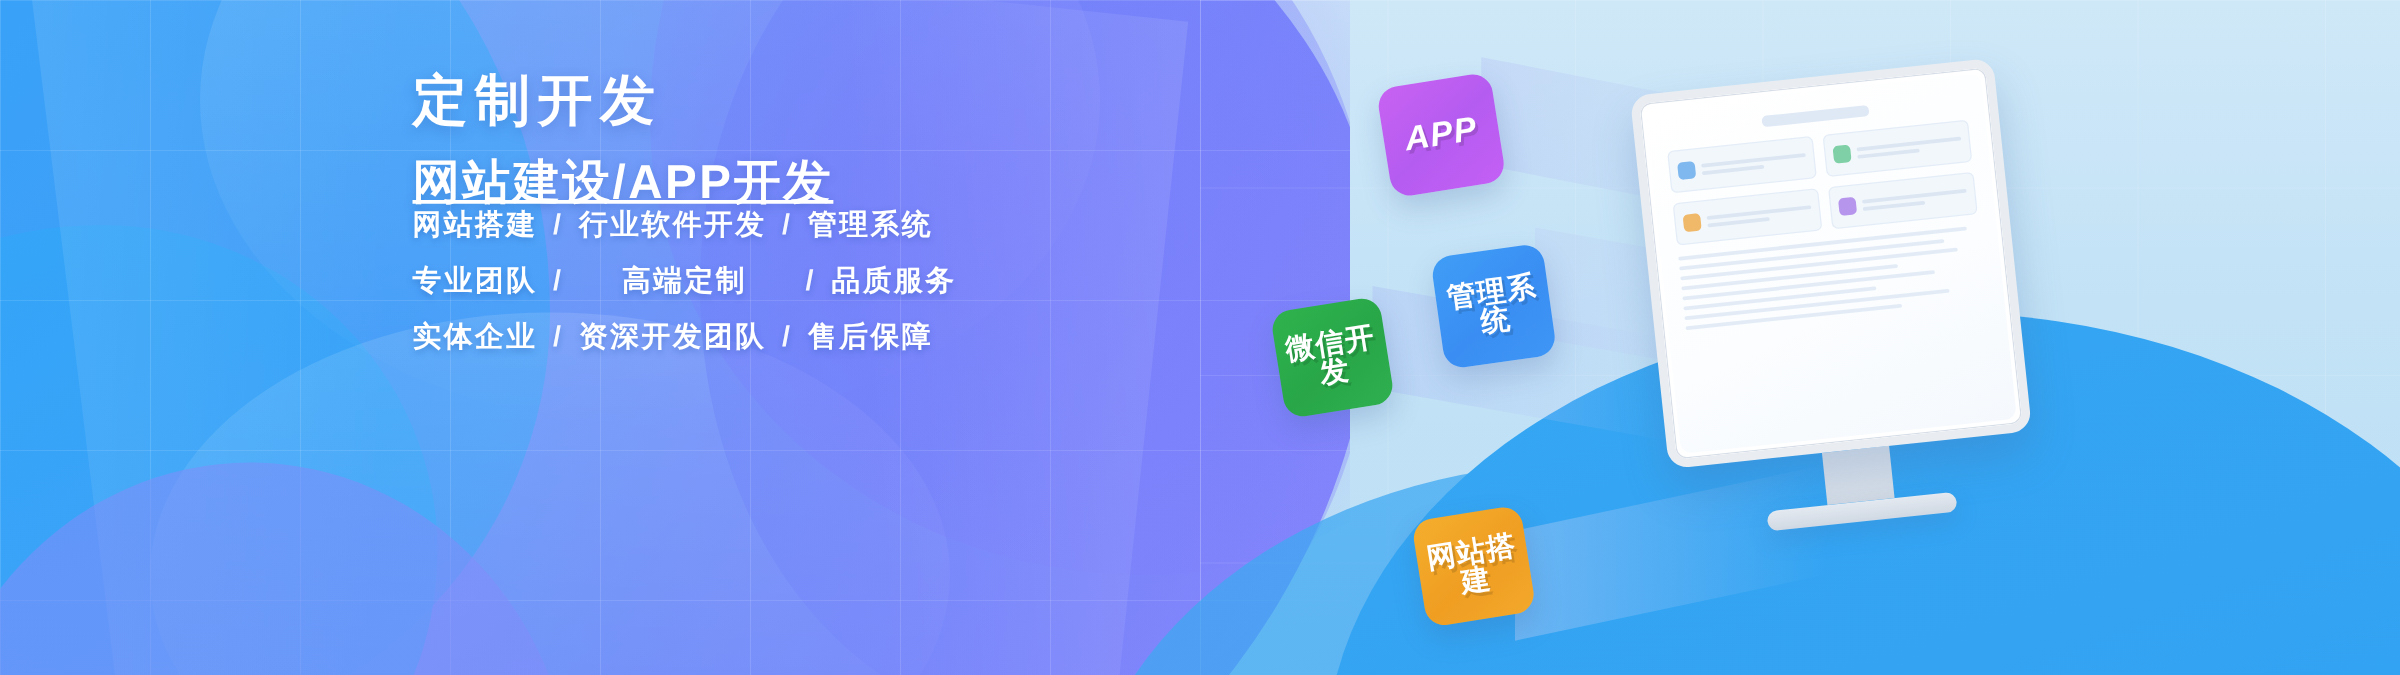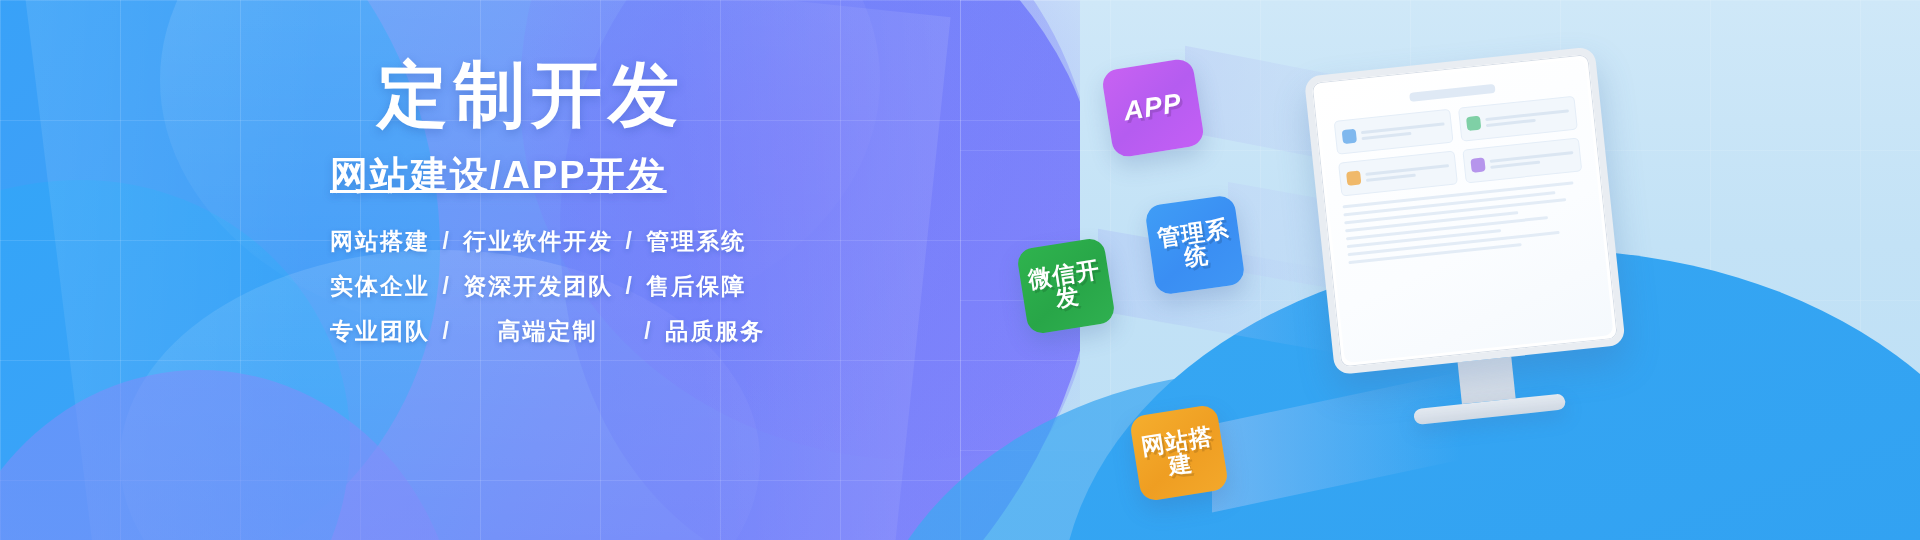--- a/index.html
+++ b/index.html
@@ -119,33 +119,32 @@
     opacity:.5;
   }
 
   
   .copy{
     position:absolute; left:330px; top:58px;
     width:560px;
     z-index:40;
   }
   .headline{
-    font-size:71px; font-weight:800; color:#ffffff;
+    font-size:44px; font-weight:800; color:#ffffff;
     letter-spacing:6px; line-height:1.05;
     text-shadow:0 3px 10px rgba(30,70,160,.28);
-    margin-left:47px;
   }
   .subhead{
     margin-top:22px;
     font-size:38px; font-weight:800; color:#ffffff;
     letter-spacing:2px; line-height:1.1;
     text-shadow:0 2px 8px rgba(30,70,160,.25);
     text-decoration:underline;
   }
-  .features{ margin-top:34px; }
+  .features{ }
   .feat-line{
     font-size:23px; font-weight:700; color:#ffffff;
     letter-spacing:2px; line-height:1.0;
     margin-bottom:22px;
     text-shadow:0 2px 5px rgba(30,80,170,.35);
     white-space:nowrap;
   }
   .feat-line:last-child{ margin-bottom:0; }
   .sep{ opacity:.95; padding:0 4px; }
   .gap{ display:inline-block; width:26px; }
@@ -307,35 +306,35 @@
 
       <div class="feat-line">
         <span>网站搭建</span>
         <span class="sep">/</span>
         <span>行业软件开发</span>
         <span class="sep">/</span>
         <span>管理系统</span>
       </div>
 
       <div class="feat-line">
-        <span>实体企业</span>
-        <span class="sep">/</span>
-        <span>资深开发团队</span>
-        <span class="sep">/</span>
-        <span>售后保障</span>
-      </div>
-
-      <div class="feat-line">
         <span>专业团队</span>
         <span class="sep">/</span>
         <span class="gap"></span>
         <span>高端定制</span>
         <span class="gap"></span>
         <span class="sep">/</span>
         <span>品质服务</span>
+      </div>
+
+      <div class="feat-line">
+        <span>实体企业</span>
+        <span class="sep">/</span>
+        <span>资深开发团队</span>
+        <span class="sep">/</span>
+        <span>售后保障</span>
       </div>
 
     </div>
   </div>
 
   <div class="card-beam" id="beam-app"></div>
   <div class="card-beam" id="beam-mgmt"></div>
   <div class="card-beam" id="beam-wechat"></div>
   <div class="card-beam" id="beam-web"></div>
 

